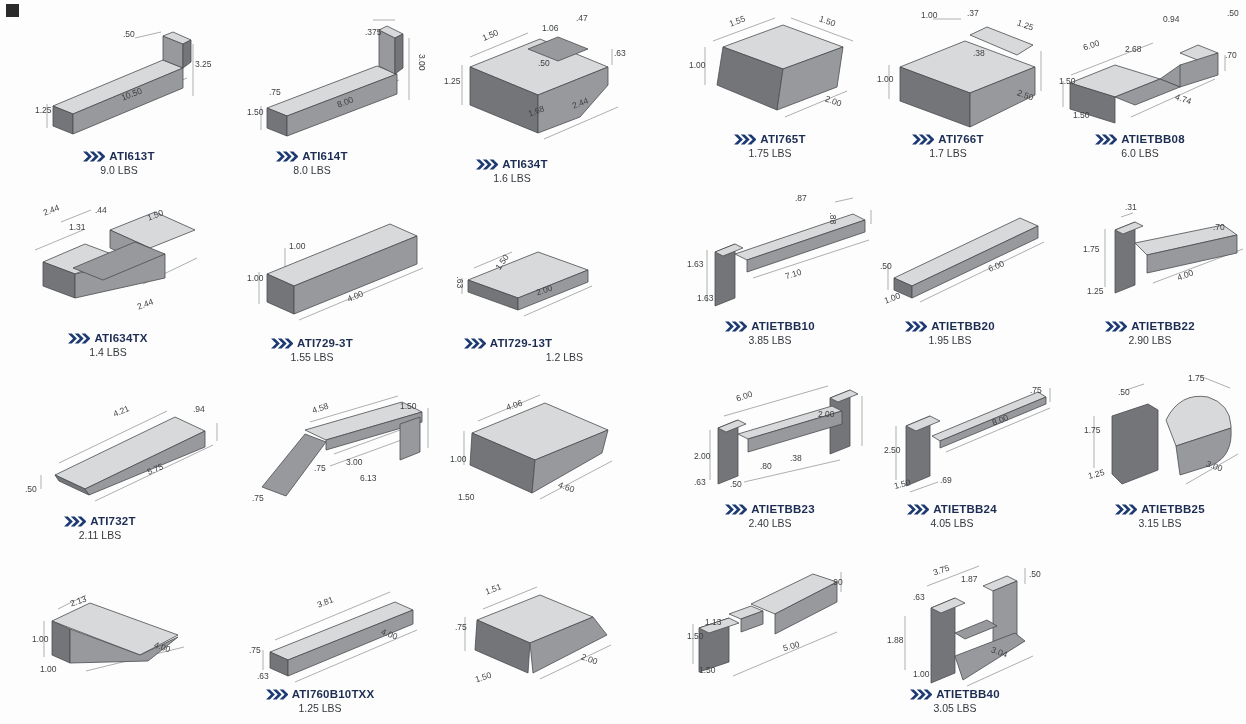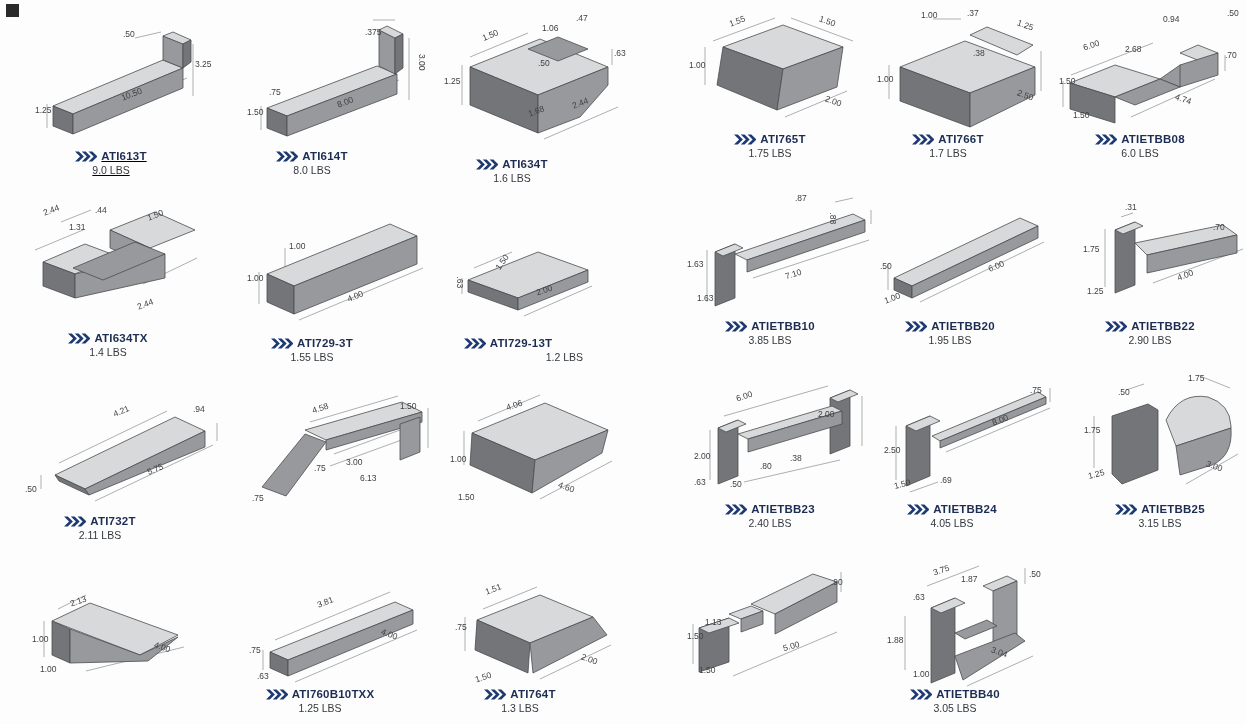--- a/index.html
+++ b/index.html
@@ -31,21 +31,21 @@
         <polygon points="38,106 148,60 148,80 38,126" fill="#97999c" stroke="#4a4c4f" stroke-width="0.8" stroke-linejoin="round"></polygon>
         <polygon points="128,28 148,36 148,60 128,52" fill="#97999c" stroke="#4a4c4f" stroke-width="0.8" stroke-linejoin="round"></polygon>
         <polygon points="128,28 138,24 156,32 148,36" fill="#d8d9da" stroke="#4a4c4f" stroke-width="0.8" stroke-linejoin="round"></polygon>
         <polygon points="148,36 156,32 156,54 148,60" fill="#737578" stroke="#4a4c4f" stroke-width="0.8" stroke-linejoin="round"></polygon>
       </svg>
       <span class="dim" style="left: 88px; top: 22px;">.50</span>
       <span class="dim" style="left: 160px; top: 52px;">3.25</span>
       <span class="dim" style="left: 0px; top: 98px;">1.25</span>
       <span class="dim" style="left: 86px; top: 82px; transform: rotate(-21deg);">10.50</span>
     </div>
-    <div class="plabel" style="left: 36px; top: 150px; text-decoration: underline;">
+    <div class="plabel" style="left: 44px; top: 150px;">
       <div class="prow">
         <svg viewBox="0 0 26 12" width="22" height="11">
           <polygon points="0,0 4.5,0 10.5,6 4.5,12 0,12 6,6" fill="#1d3a72"></polygon>
           <polygon points="8,0 12.5,0 18.5,6 12.5,12 8,12 14,6" fill="#1d3a72"></polygon>
           <polygon points="16,0 20.5,0 26.5,6 20.5,12 16,12 22,6" fill="#1d3a72"></polygon>
         </svg>
         <span class="pnum">ATI613T</span>
       </div>
       <div class="pwt">9.0 LBS</div>
     </div>
@@ -544,31 +544,20 @@
         <line x1="38" y1="44" x2="92" y2="22" stroke="#8a8c8e" stroke-width="0.7"></line>
         <polygon points="32,55 95,30 148,52 85,78" fill="#d8d9da" stroke="#4a4c4f" stroke-width="0.8" stroke-linejoin="round"></polygon>
         <polygon points="32,55 85,78 83,108 30,85" fill="#737578" stroke="#4a4c4f" stroke-width="0.8" stroke-linejoin="round"></polygon>
         <polygon points="85,78 148,52 162,70 88,108" fill="#97999c" stroke="#4a4c4f" stroke-width="0.8" stroke-linejoin="round"></polygon>
       </svg>
       <span class="dim" style="left: 40px; top: 20px; transform: rotate(-20deg);">1.51</span>
       <span class="dim" style="left: 10px; top: 58px;">.75</span>
       <span class="dim" style="left: 30px; top: 108px; transform: rotate(-18deg);">1.50</span>
       <span class="dim" style="left: 136px; top: 90px; transform: rotate(20deg);">2.00</span>
     </div>
-    <div class="plabel" style="left: 445px; top: 688px;">
-      <div class="prow">
-        <svg viewBox="0 0 26 12" width="22" height="11">
-          <polygon points="0,0 4.5,0 10.5,6 4.5,12 0,12 6,6" fill="#1d3a72"></polygon>
-          <polygon points="8,0 12.5,0 18.5,6 12.5,12 8,12 14,6" fill="#1d3a72"></polygon>
-          <polygon points="16,0 20.5,0 26.5,6 20.5,12 16,12 22,6" fill="#1d3a72"></polygon>
-        </svg>
-        <span class="pnum">ATI764T</span>
-      </div>
-      <div class="pwt">1.3 LBS</div>
-    </div>
     <div class="cell" style="left: 685px; top: 558px; width: 175px; height: 132px;">
       <svg viewBox="0 0 175 132" width="175" height="132">
         <line x1="8" y1="66" x2="8" y2="106" stroke="#8a8c8e" stroke-width="0.7"></line>
         <line x1="48" y1="118" x2="152" y2="74" stroke="#8a8c8e" stroke-width="0.7"></line>
         <line x1="156" y1="14" x2="156" y2="34" stroke="#8a8c8e" stroke-width="0.7"></line>
         <polygon points="14,70 44,60 44,104 14,114" fill="#737578" stroke="#4a4c4f" stroke-width="0.8" stroke-linejoin="round"></polygon>
         <polygon points="14,70 44,60 54,65 24,75" fill="#d8d9da" stroke="#4a4c4f" stroke-width="0.8" stroke-linejoin="round"></polygon>
         <polygon points="44,56 66,48 78,53 56,61" fill="#d8d9da" stroke="#4a4c4f" stroke-width="0.8" stroke-linejoin="round"></polygon>
         <polygon points="56,61 78,53 78,66 56,74" fill="#97999c" stroke="#4a4c4f" stroke-width="0.8" stroke-linejoin="round"></polygon>
         <polygon points="66,46 128,16 152,24 90,56" fill="#d8d9da" stroke="#4a4c4f" stroke-width="0.8" stroke-linejoin="round"></polygon>

